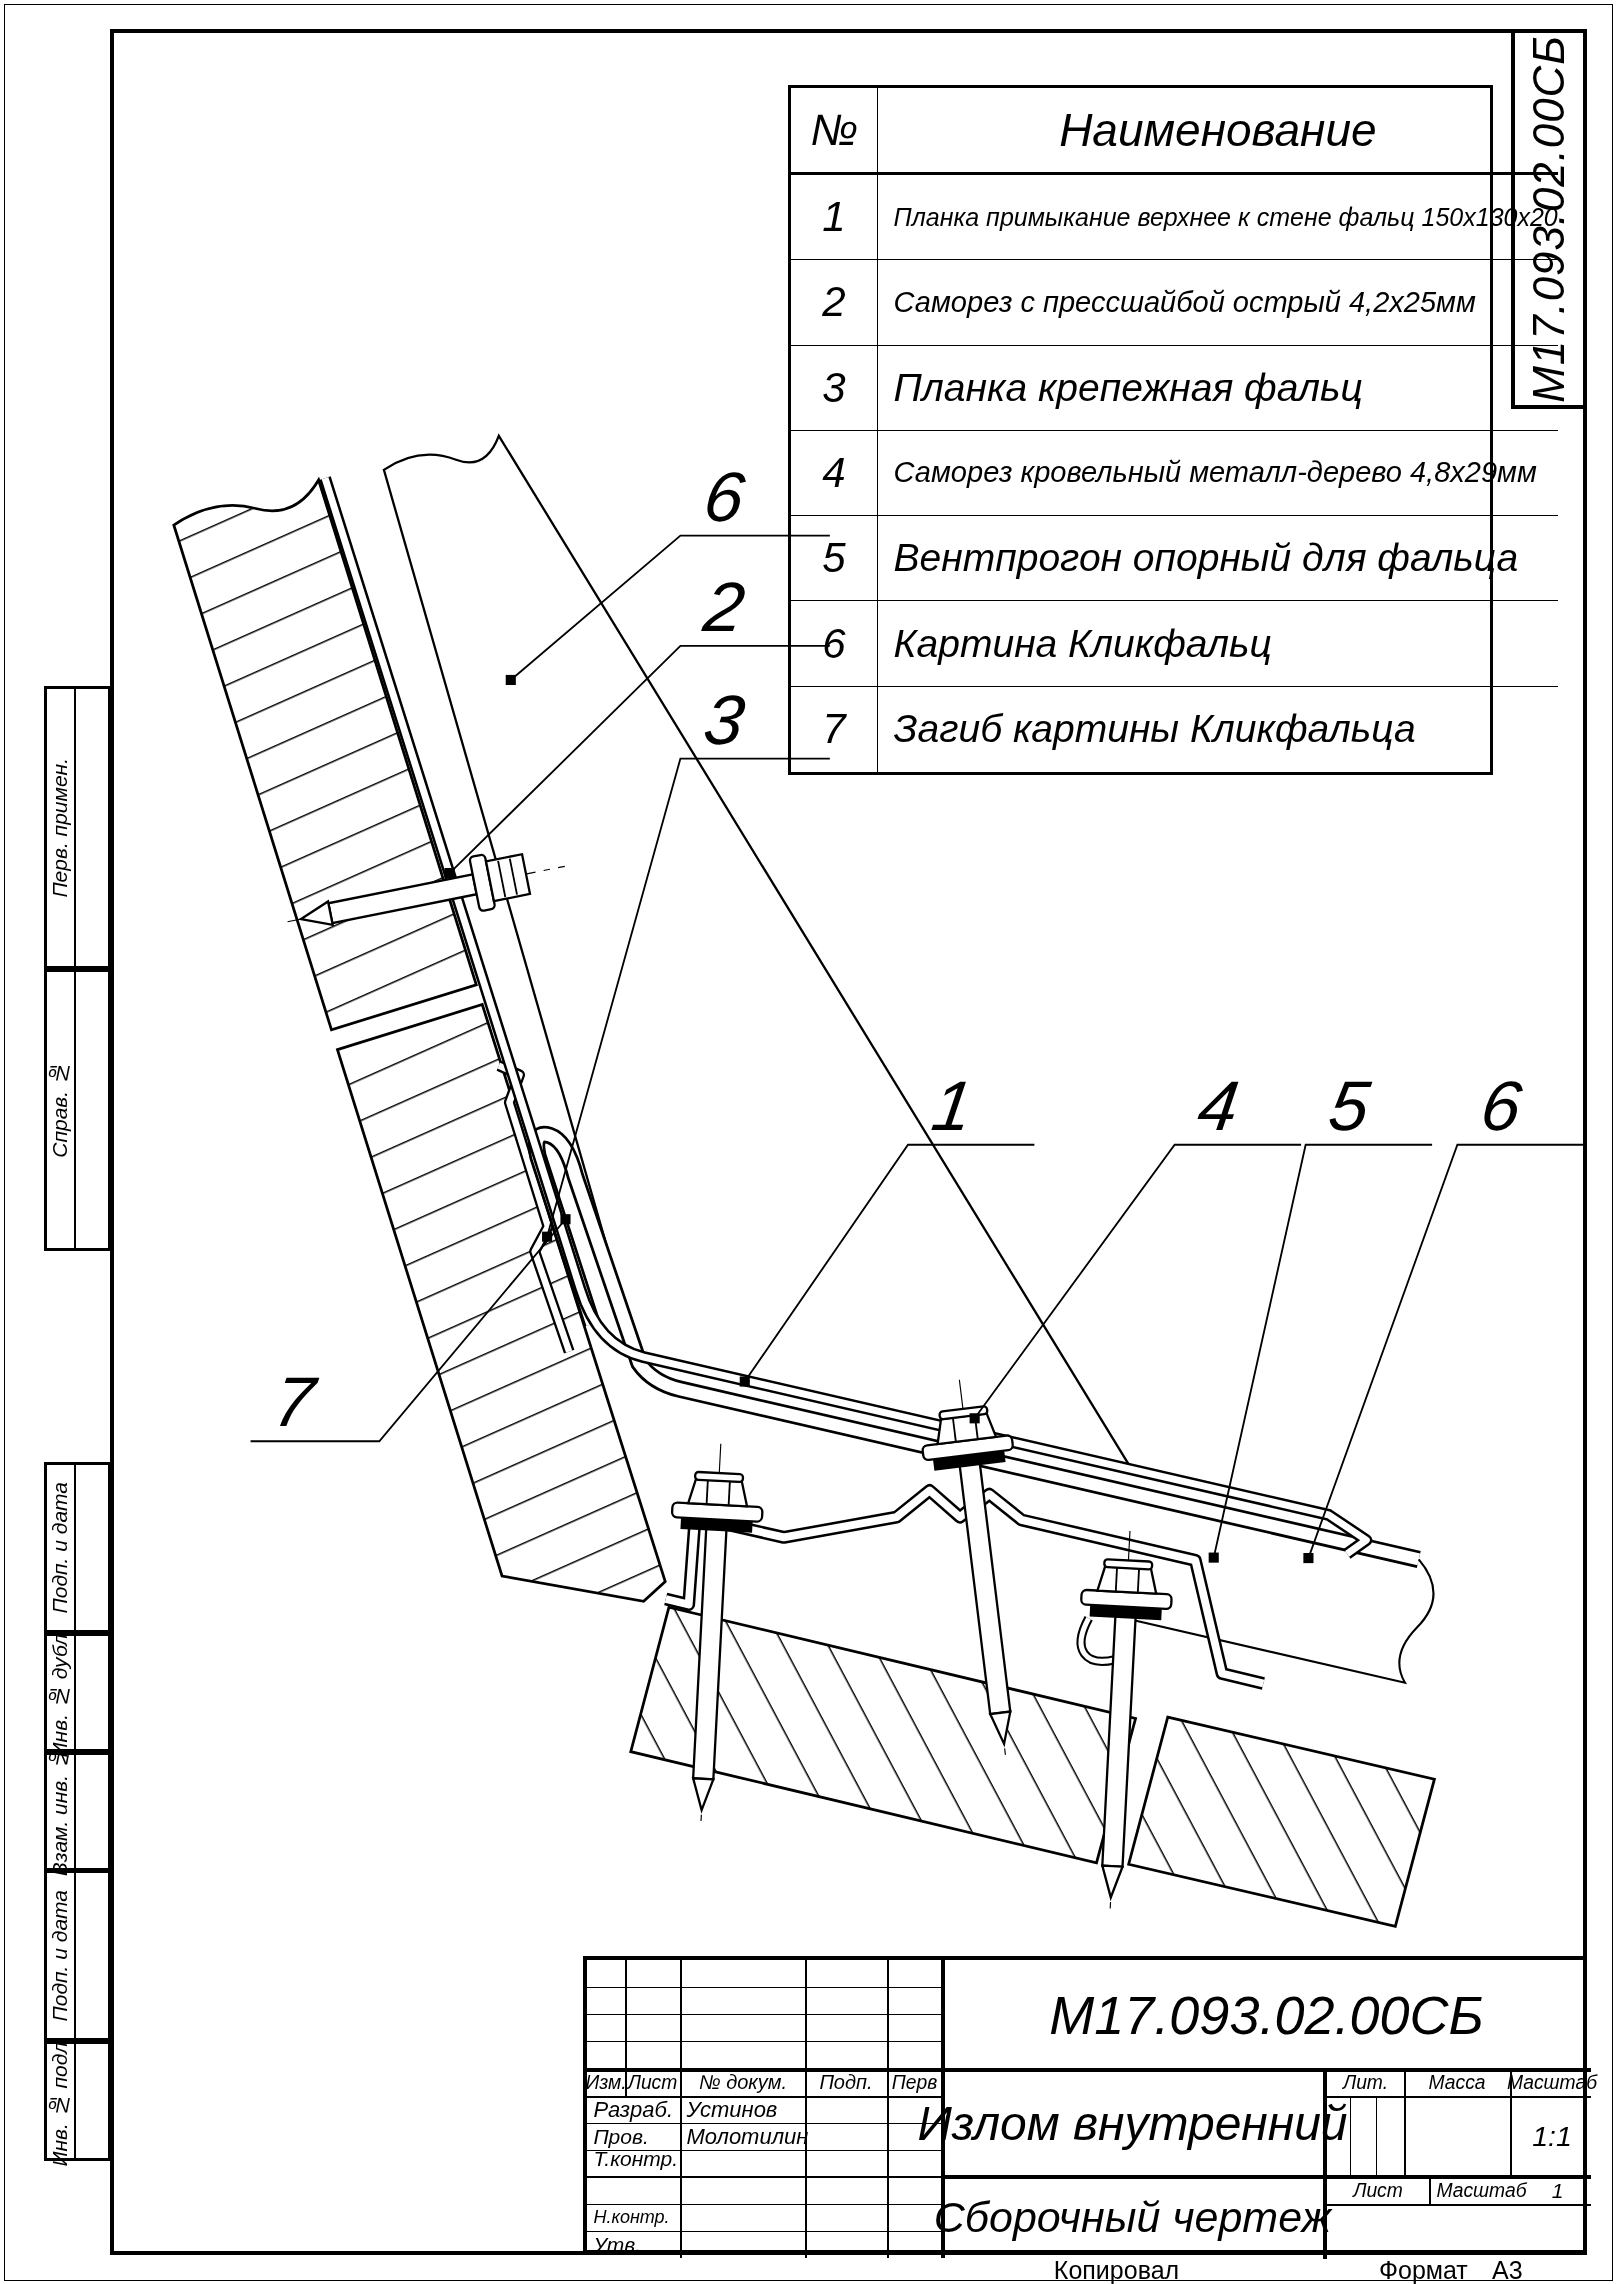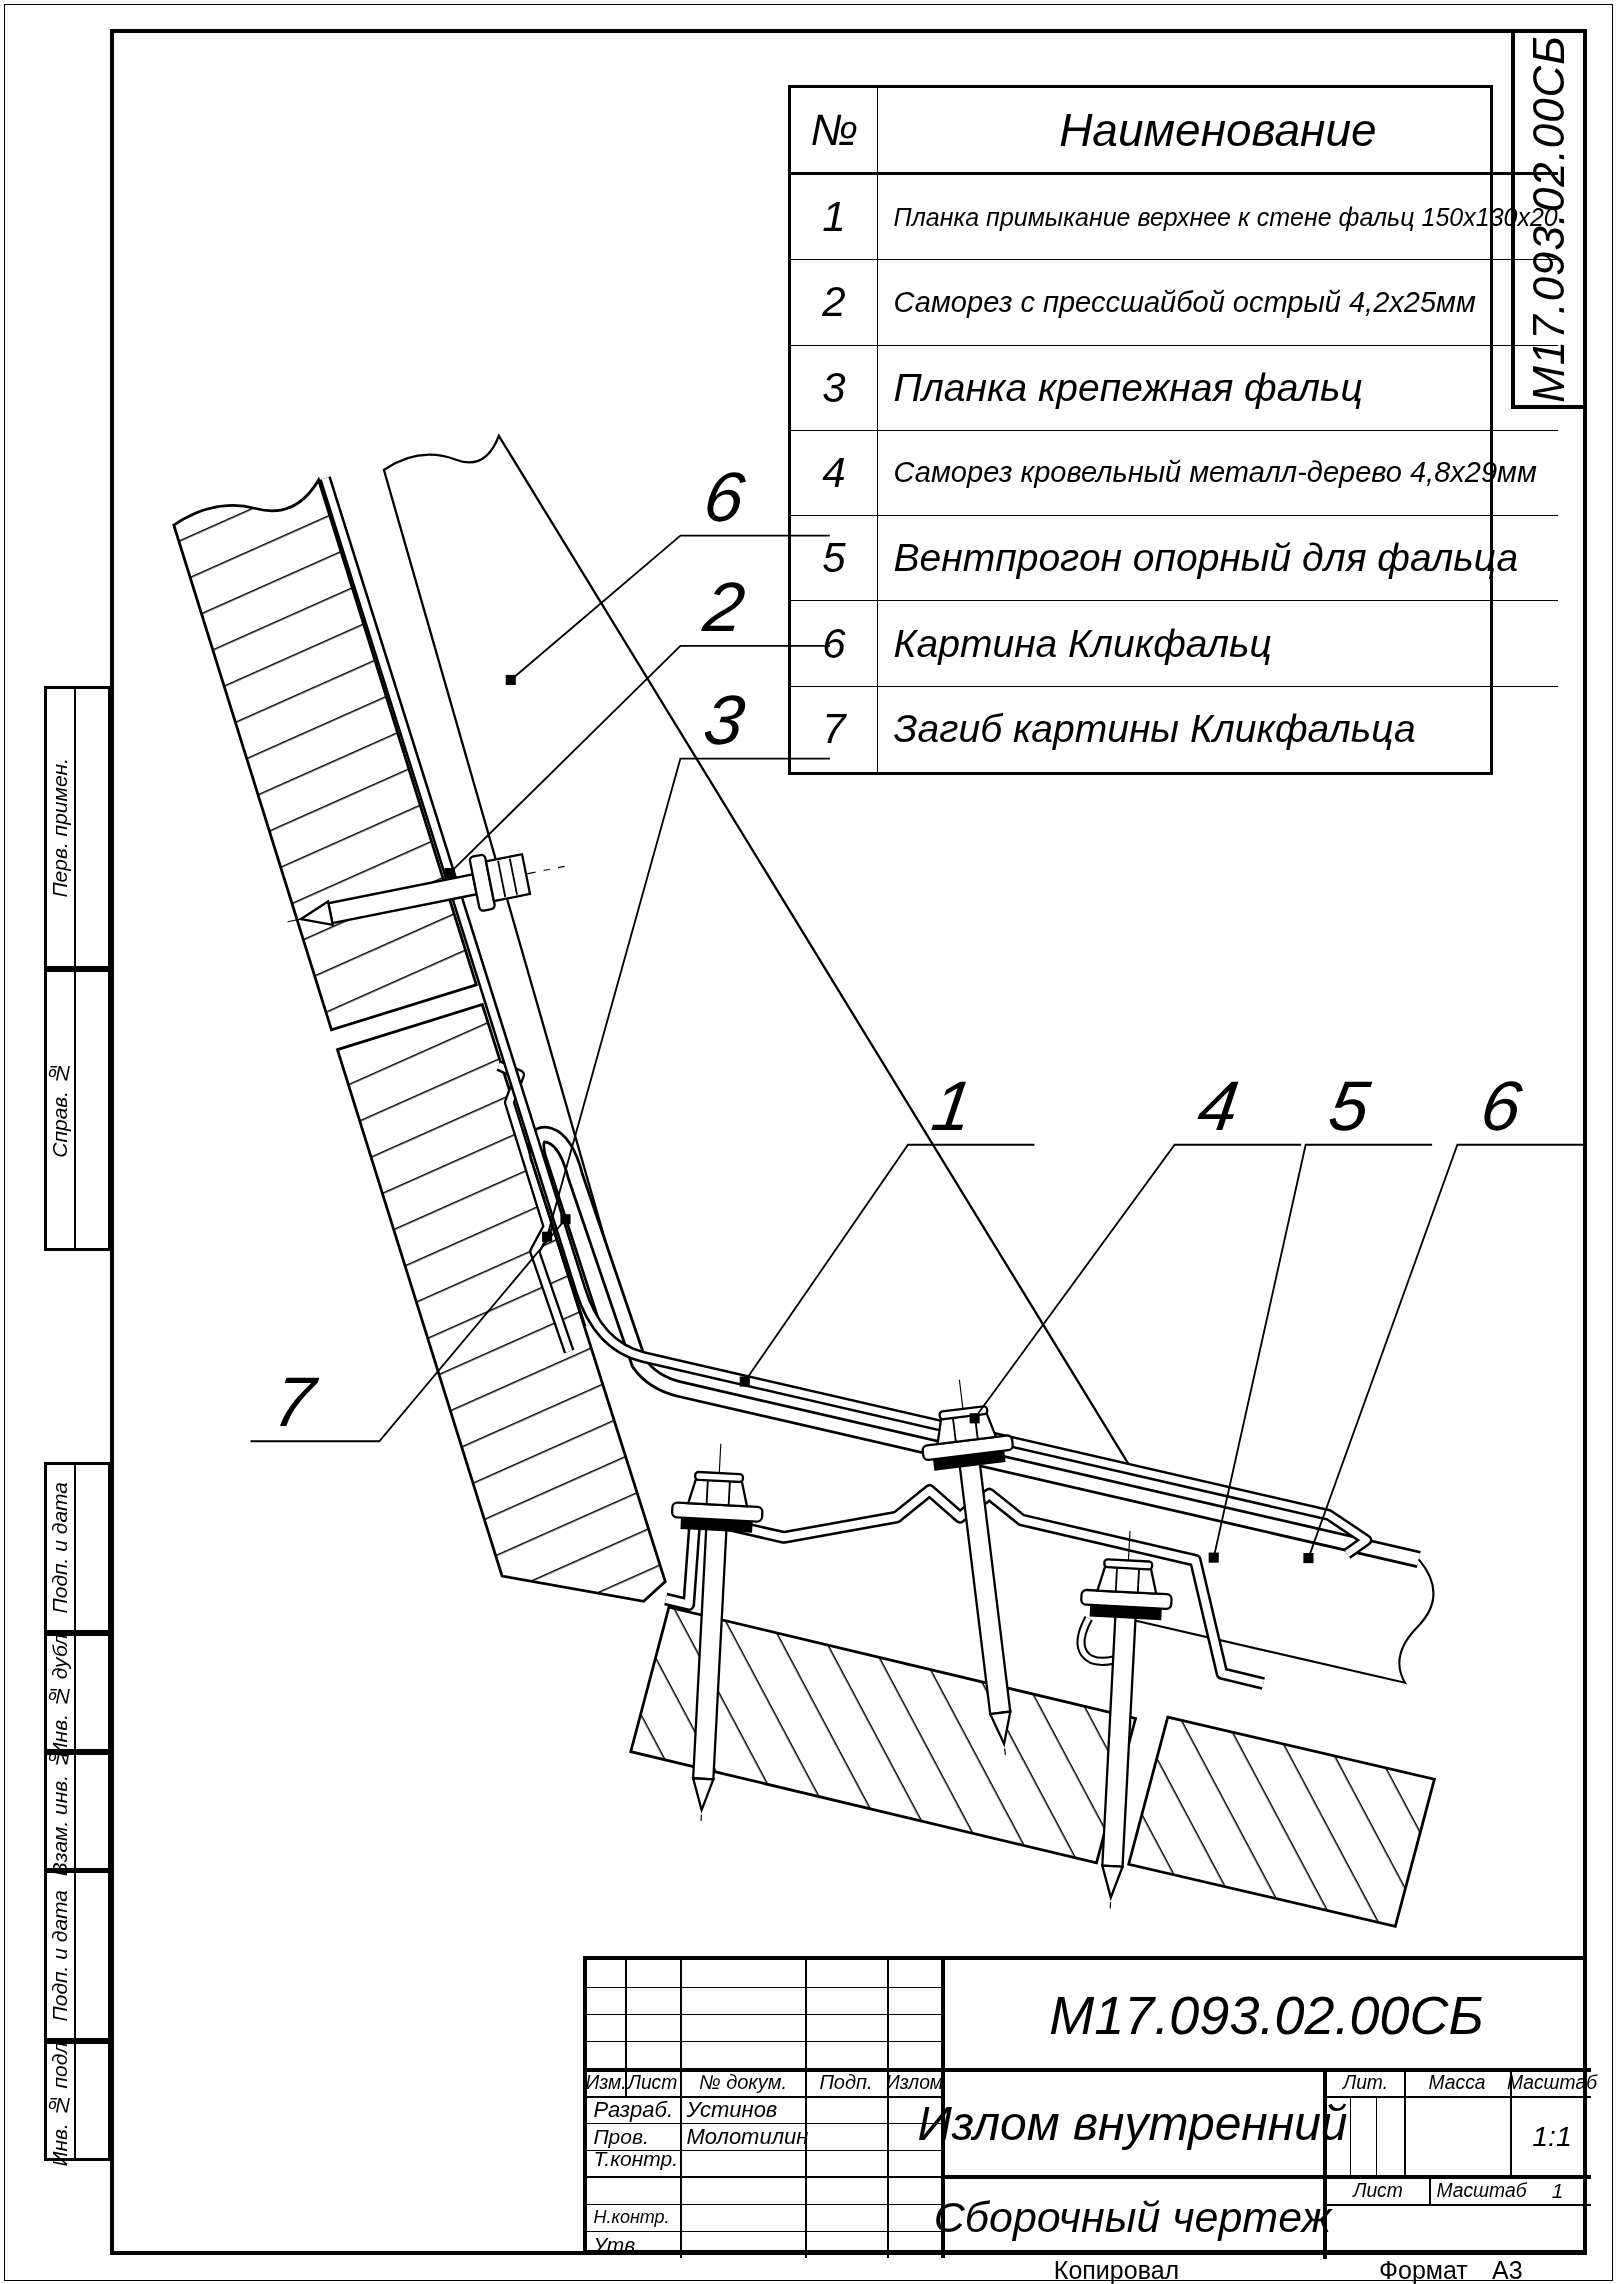--- a/index.html
+++ b/index.html
@@ -237,21 +237,21 @@
     <div class="hl" style="left:0;top:216px;width:355px;height:1.8px;"></div>
     <div class="hl" style="left:355px;top:215px;width:649px;height:3.7px;"></div>
     <div class="hl" style="left:0;top:244px;width:355px;height:1.4px;"></div>
     <div class="hl" style="left:736px;top:244px;width:268px;height:1.8px;"></div>
     <div class="hl" style="left:0;top:271px;width:355px;height:1.4px;"></div>
 
     <div class="cell" style="left:0;top:109px;width:38px;height:27px;font-size:19.3px;">Изм.</div>
     <div class="cell" style="left:38px;top:109px;width:55px;height:27px;font-size:19.3px;">Лист</div>
     <div class="cell" style="left:93px;top:109px;width:126px;height:27px;font-size:20px;">№ докум.</div>
     <div class="cell" style="left:218px;top:109px;width:82px;height:27px;font-size:20px;">Подп.</div>
-    <div class="cell" style="left:300px;top:109px;width:55px;height:27px;font-size:19.3px;">Излом</div>
+    <div class="cell" style="left:300px;top:109px;width:55px;height:27px;font-size:19.3px;">Перв</div>
 
     <div class="cell left" style="left:0;top:136px;width:93px;height:27px;font-size:22px;">Разраб.</div>
     <div class="cell left" style="left:93px;top:136px;width:141px;height:27px;font-size:22px;">Устинов</div>
     <div class="cell left" style="left:0;top:163px;width:93px;height:27px;font-size:21px;">Пров.</div>
     <div class="cell left" style="left:93px;top:163px;width:126px;height:27px;font-size:22px;">Молотилин</div>
     <div class="cell left" style="left:0;top:190px;width:93px;height:17px;font-size:21px;">Т.контр.</div>
     <div class="cell left" style="left:0;top:244px;width:93px;height:27px;font-size:18px;">Н.контр.</div>
     <div class="cell left" style="left:0;top:271px;width:93px;height:27px;font-size:21px;">Утв.</div>
 
     <div class="cell" style="left:355px;top:0;width:649px;height:109px;font-size:54px;">М17.093.02.00СБ</div>

